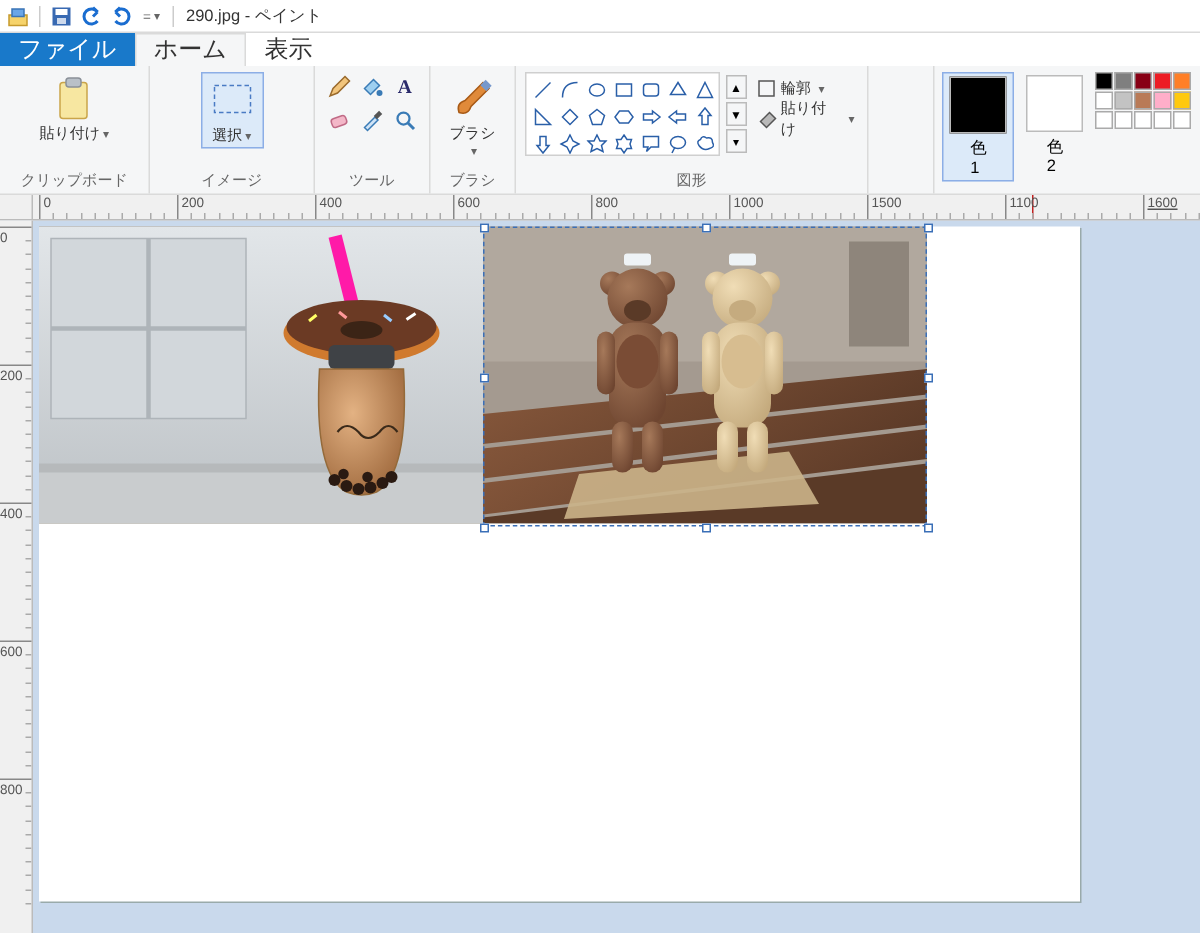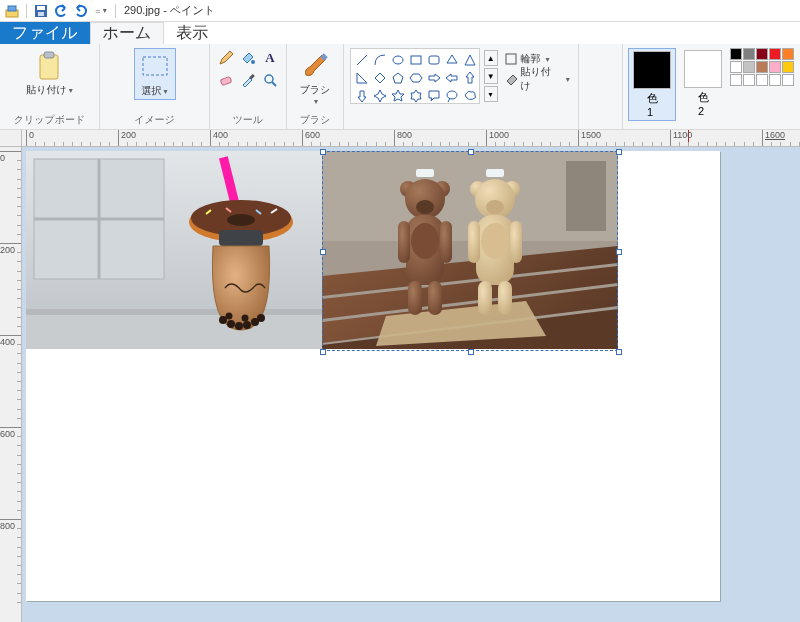--- a/index.html
+++ b/index.html
@@ -319,20 +319,21 @@
           <span>輪郭</span>
         </div>
         <div class="smallrow dd">
           <svg width="14" height="14">
               <path d="M3 9 L9 3 L13 7 L7 13 Z" fill="#b9b9b9" stroke="#555"></path>
             </svg>
           <span>貼り付け</span>
         </div>
       </div>
     </div>
+    <div class="group-label">図形</div>
   </div>
 
   <div class="group" style="min-width:44px;">
     <div class="group-label">&nbsp;</div>
   </div>
 
   <div class="group" style="min-width:150px; border-right:none;">
     <div class="group-body">
       <div class="color-btn sel">
         <div class="color-swatch" id="c1sw" style="background: rgb(0, 0, 0);"></div>

